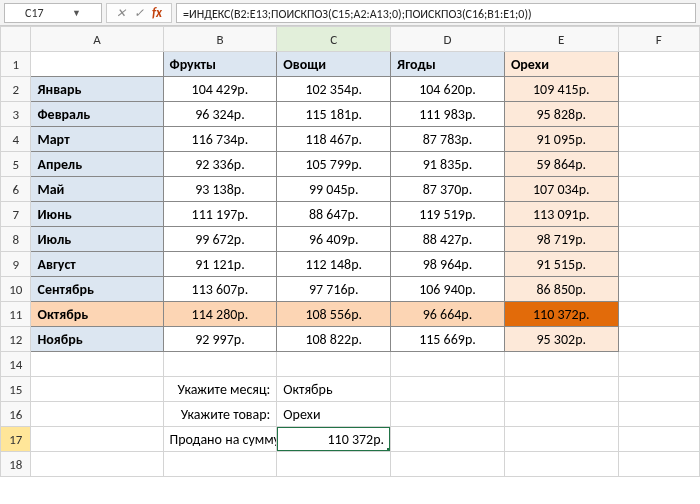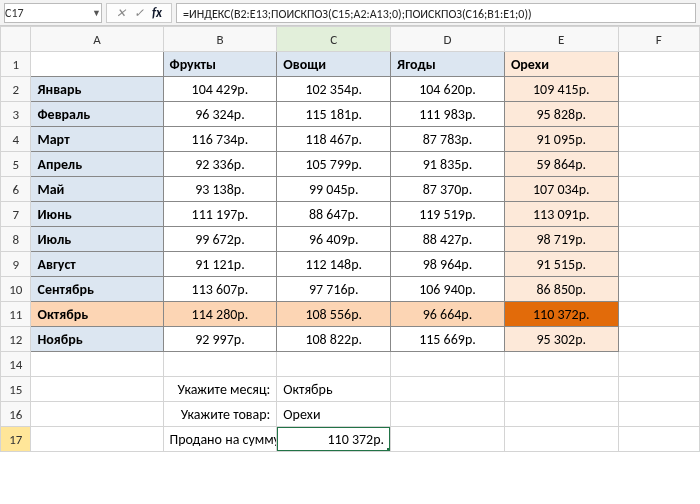--- a/index.html
+++ b/index.html
@@ -20,21 +20,21 @@
       height: 26px;
       padding: 0 4px;
     }
     .name-box {
       display: flex;
       align-items: center;
       border: 1px solid #bbb;
       background: #fff;
       height: 20px;
       width: 98px;
-      padding: 0 0;
+      padding: 0 20px;
       font-size: 12px;
       color: #333;
       justify-content: space-between;
     }
     .name-box .arrow {
       font-size: 9px;
       color: #555;
       padding-left: 4px;
     }
     .fb-btns {
@@ -47,21 +47,21 @@
       margin-left: 4px;
       background: #fdfdfd;
       font-style: italic;
     }
     .fb-btn {
       width: 16px;
       text-align: center;
       color: #888;
       font-size: 12px;
     }
-    .fb-btn.fx { font-style: italic; color: #0f172a; font-weight: bold; font-size: 13px;}
+    .fb-btn.fx { font-style: italic; color: #c2410c; font-weight: bold; font-size: 13px;}
     .formula-text {
       flex: 1;
       border: 1px solid #bbb;
       background: #fff;
       height: 20px;
       line-height: 20px;
       font-size: 12px;
       padding: 0 6px;
       margin-left: 4px;
       color: #222;
@@ -304,14 +304,23 @@
   </tr>
   <tr>
     <th class="rowhdr sel-rowhdr">17</th>
     <td></td>
     <td class="input-lbl">Продано на сумму:</td>
     <td class="sel-cell">110 372р.</td>
     <td></td>
         <td></td>
         <td></td>
   </tr>
+  <tr>
+    <th class="rowhdr">18</th>
+    <td></td>
+        <td></td>
+        <td></td>
+        <td></td>
+        <td></td>
+        <td></td>
+  </tr>
 </tbody>
   </table>
 
 </body></html>

